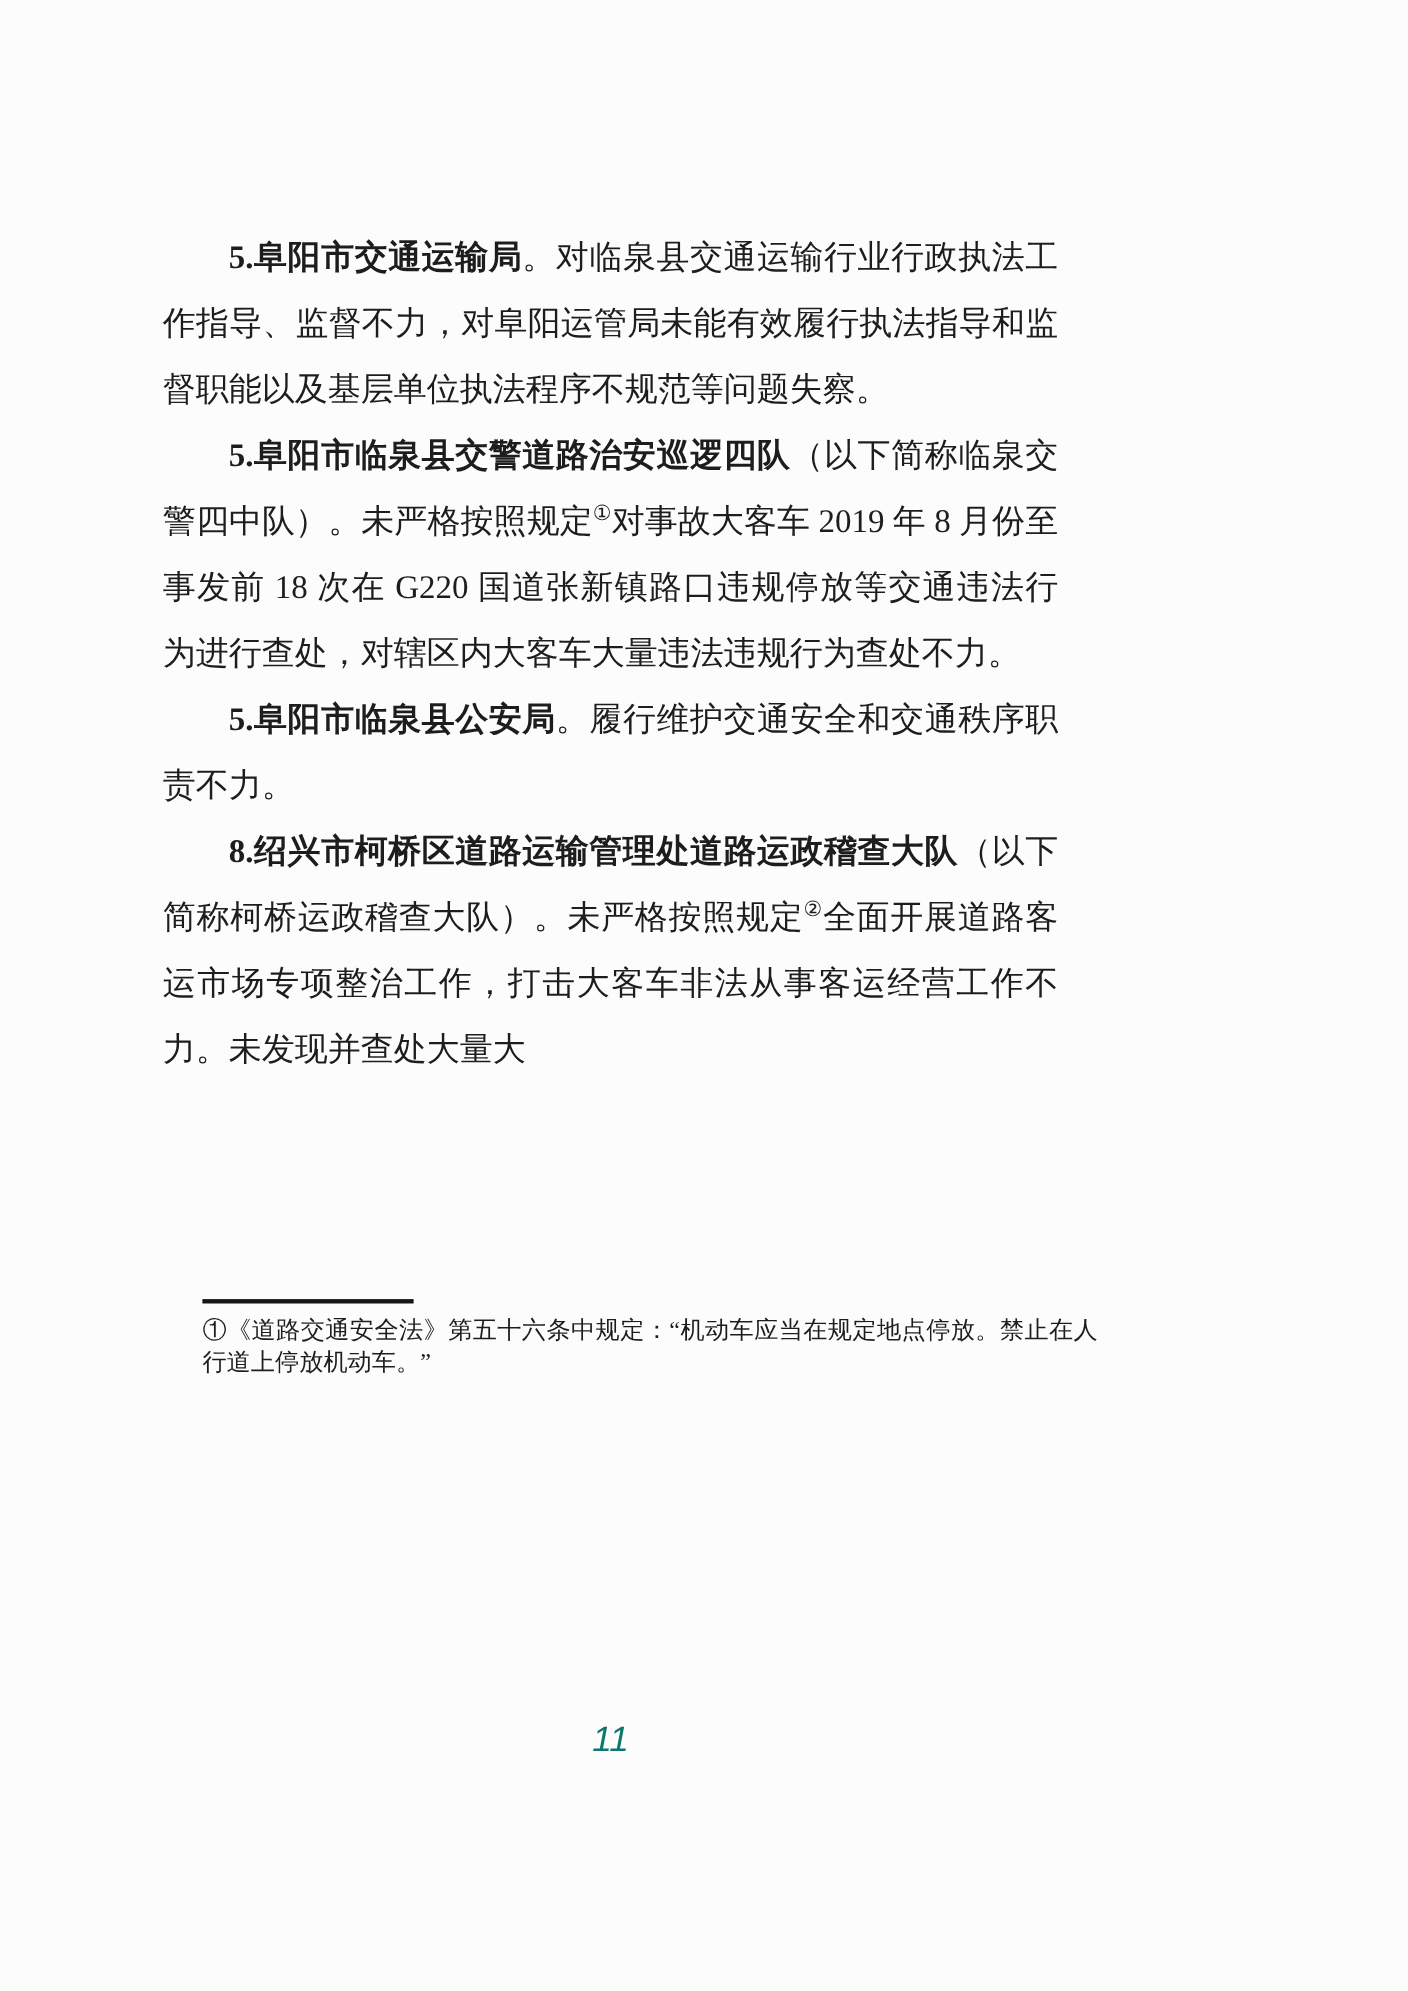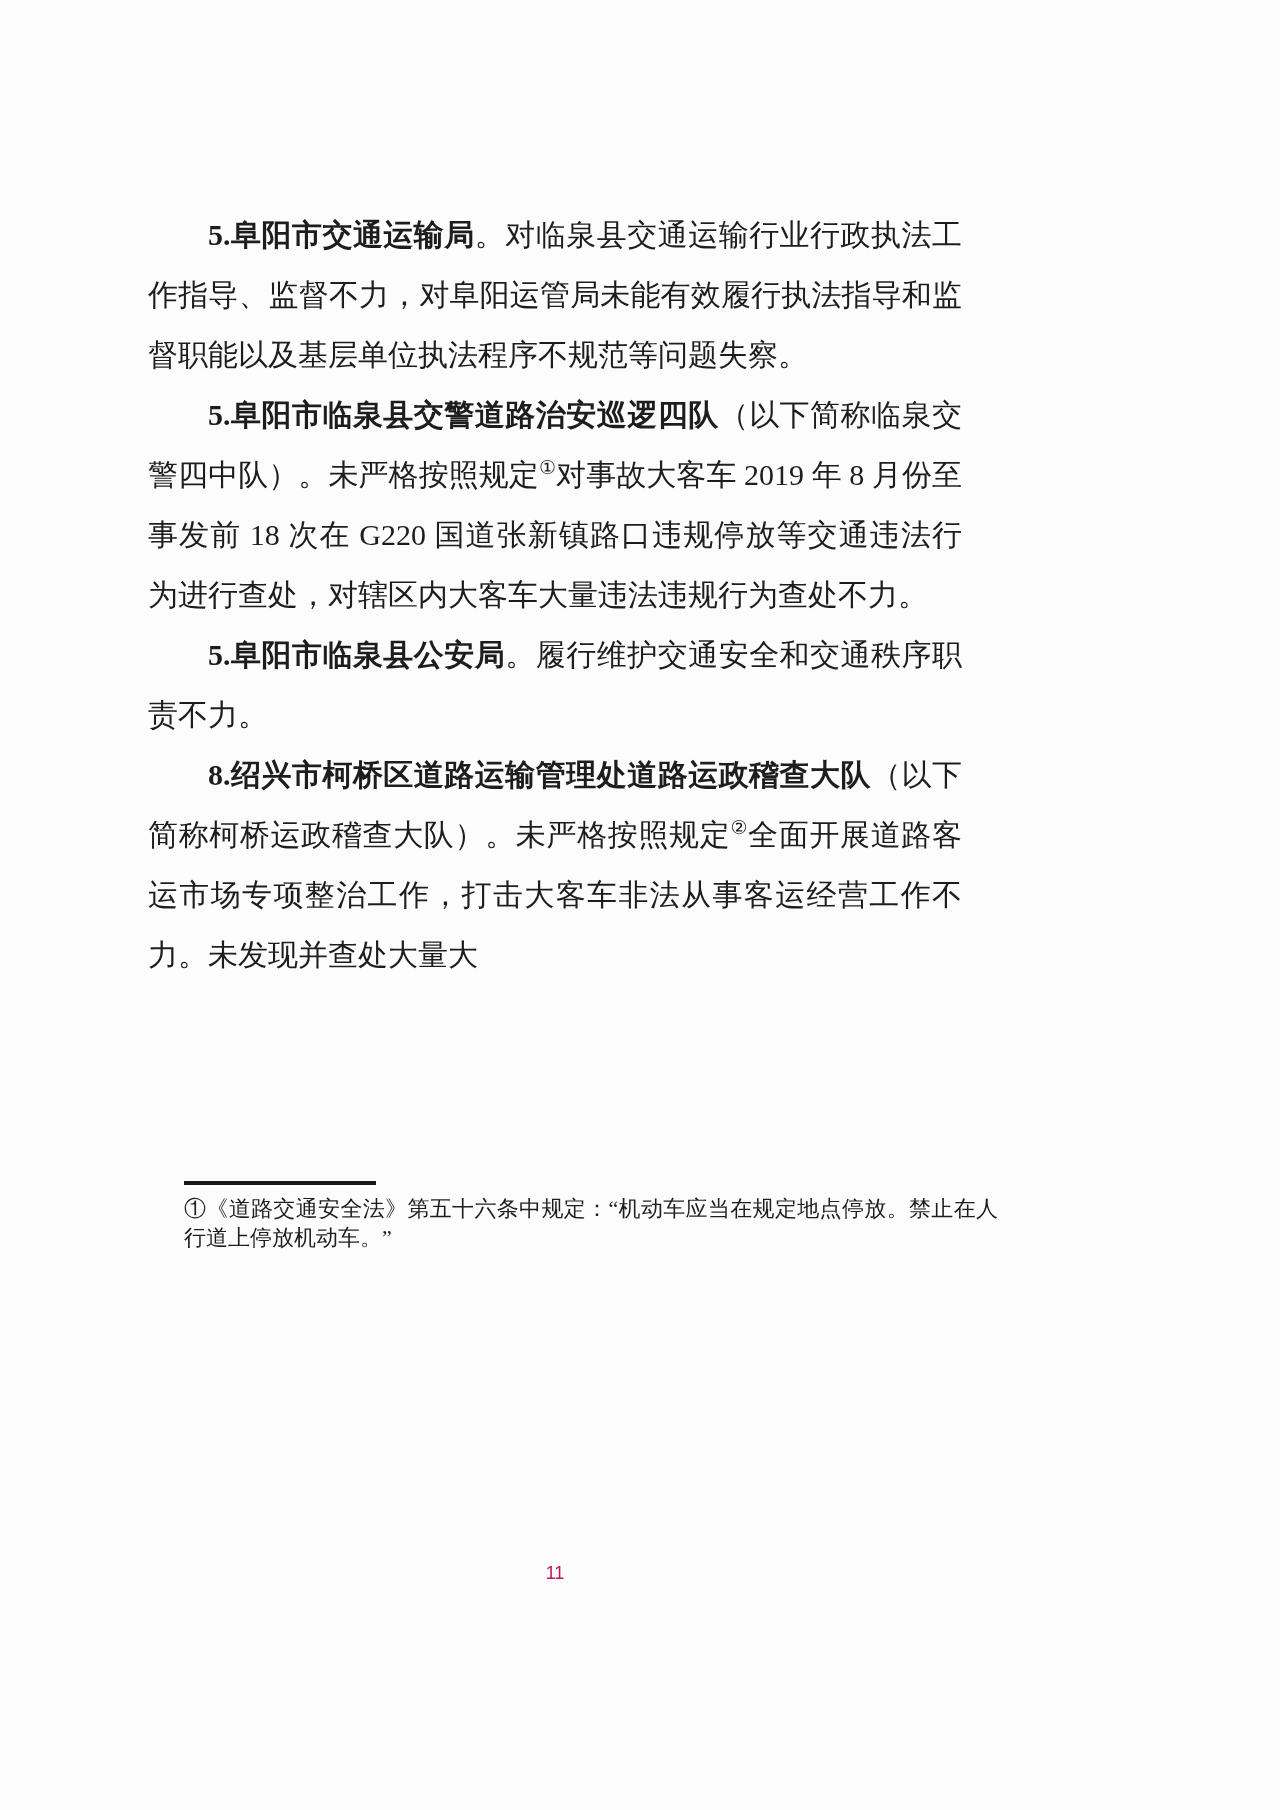--- a/index.html
+++ b/index.html
@@ -51,23 +51,24 @@
     line-height: 29px;
     text-align: justify;
     text-justify: inter-character;
   }
   .page-number {
     position: absolute;
     left: 148px;
     top: 1563px;
     width: 814px;
     text-align: center;
-    font-size: 18px;
+    font-size: 32px;
     font-family: "Liberation Sans", "DejaVu Sans", sans-serif;
-    color: #be185d;
+    color: #0f766e;
+    font-style: italic;
   }
 </style>
 </head>
 <body>
 
 <div class="page">
 
   <main class="content">
     <p class="para"><b class="ptitle">5.阜阳市交通运输局</b><span>。</span><span>对临泉县交通运输行业行政执法工作指导、监督不力，对阜阳运管局未能有效履行执法指导和监督职能以及基层单位执法程序不规范等问题失察。</span></p>
 

